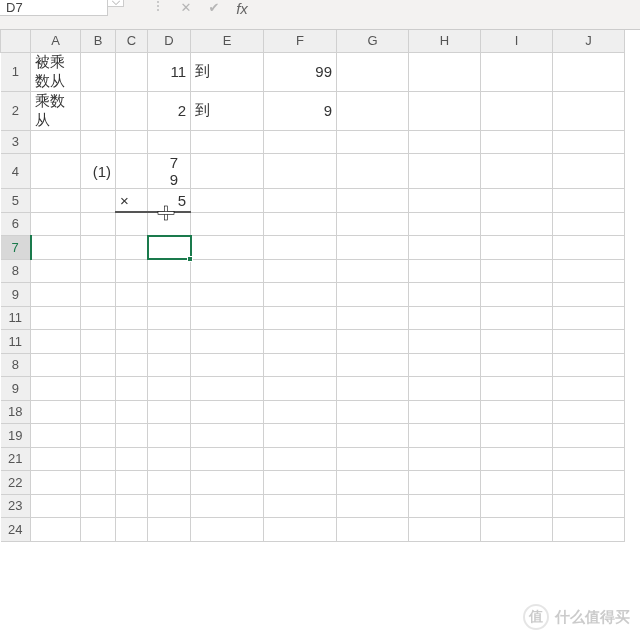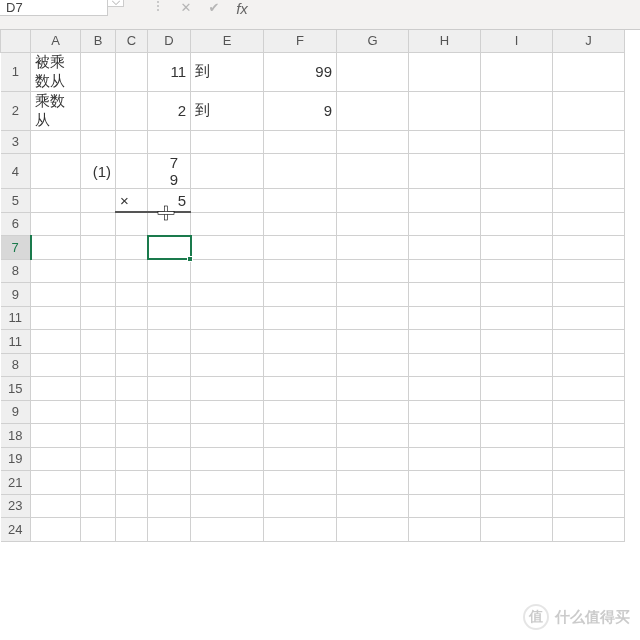--- a/index.html
+++ b/index.html
@@ -359,33 +359,20 @@
           <td class="cell"></td>
           <td class="cell"></td>
           <td class="cell"></td>
           <td class="cell"></td>
           <td class="cell"></td>
           <td class="cell"></td>
           <td class="cell"></td>
           <td class="cell"></td>
         </tr>
         <tr>
-          <th class="rowhead">15</th>
-          <td class="cell"></td>
-          <td class="cell"></td>
-          <td class="cell"></td>
-          <td class="cell"></td>
-          <td class="cell"></td>
-          <td class="cell"></td>
-          <td class="cell"></td>
-          <td class="cell"></td>
-          <td class="cell"></td>
-          <td class="cell"></td>
-        </tr>
-        <tr>
           <th class="rowhead">9</th>
           <td class="cell"></td>
           <td class="cell"></td>
           <td class="cell"></td>
           <td class="cell"></td>
           <td class="cell"></td>
           <td class="cell"></td>
           <td class="cell"></td>
           <td class="cell"></td>
           <td class="cell"></td>
@@ -412,20 +399,33 @@
           <td class="cell"></td>
           <td class="cell"></td>
           <td class="cell"></td>
           <td class="cell"></td>
           <td class="cell"></td>
           <td class="cell"></td>
           <td class="cell"></td>
         </tr>
         <tr>
           <th class="rowhead">21</th>
+          <td class="cell"></td>
+          <td class="cell"></td>
+          <td class="cell"></td>
+          <td class="cell"></td>
+          <td class="cell"></td>
+          <td class="cell"></td>
+          <td class="cell"></td>
+          <td class="cell"></td>
+          <td class="cell"></td>
+          <td class="cell"></td>
+        </tr>
+        <tr>
+          <th class="rowhead">22</th>
           <td class="cell"></td>
           <td class="cell"></td>
           <td class="cell"></td>
           <td class="cell"></td>
           <td class="cell"></td>
           <td class="cell"></td>
           <td class="cell"></td>
           <td class="cell"></td>
           <td class="cell"></td>
           <td class="cell"></td>

